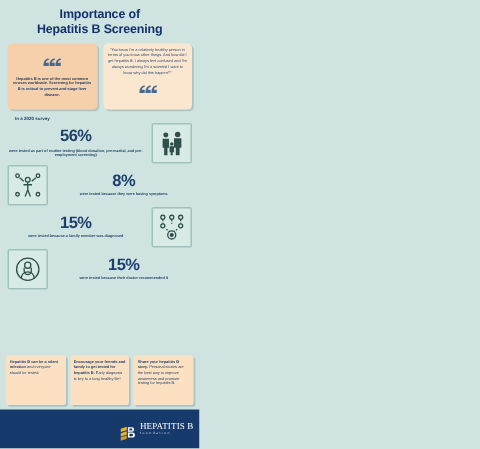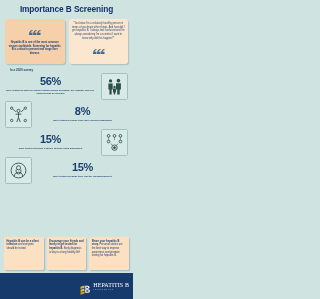--- a/index.html
+++ b/index.html
@@ -83,21 +83,22 @@
   .logo-txt { display:flex; flex-direction:column; line-height:1; }
   .logo-main { font-family:"Liberation Serif", serif; font-size:6px; color:#ffffff; letter-spacing:0.1px; font-weight:normal; }
   .logo-sub { font-size:2.3px; color:#c8d4e6; letter-spacing:1px; margin-top:0.5px; }
 </style>
 </head>
 <body>
 
 <div class="poster">
 
   <div class="header">
-    <div class="title-l2">Importance B Screening</div>
+    <div class="title-l1">Importance of</div>
+    <div class="title-l2">Hepatitis B Screening</div>
   </div>
 
   <div class="quotes">
 
     <div class="qcard">
       <span class="qmark">
         <svg width="13" height="7" viewBox="0 0 26 14">
           <g fill="#4a6a8c">
             <path d="M2 11 C2 5, 5 2, 9 2 L9 4 C6.5 4.4 5.2 5.8 5.2 7.6 L9 7.6 L9 12 L2 12 Z"></path>
             <path d="M10 11 C10 5, 13 2, 17 2 L17 4 C14.5 4.4 13.2 5.8 13.2 7.6 L17 7.6 L17 12 L10 12 Z"></path>

